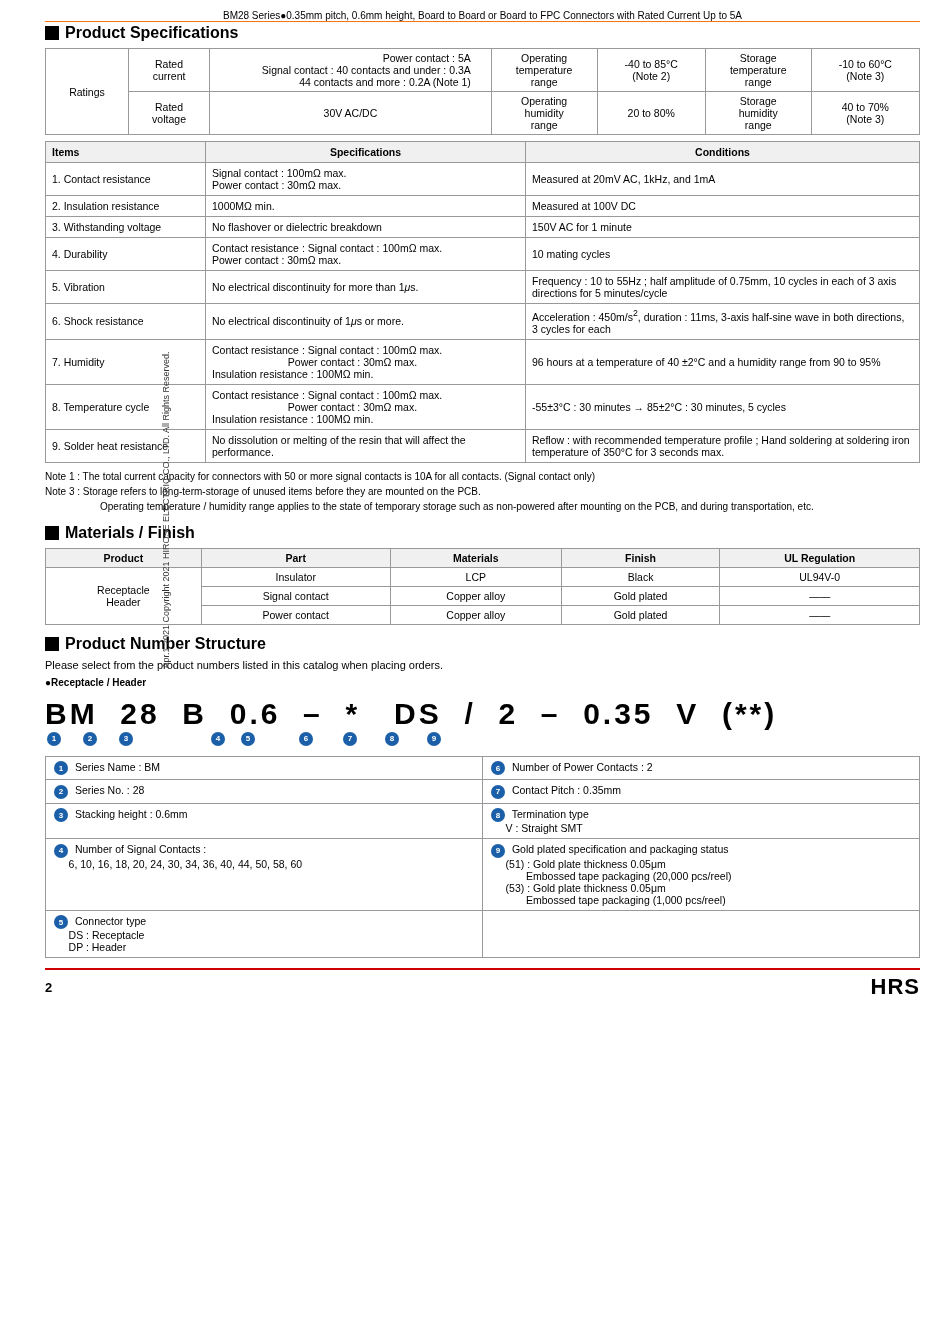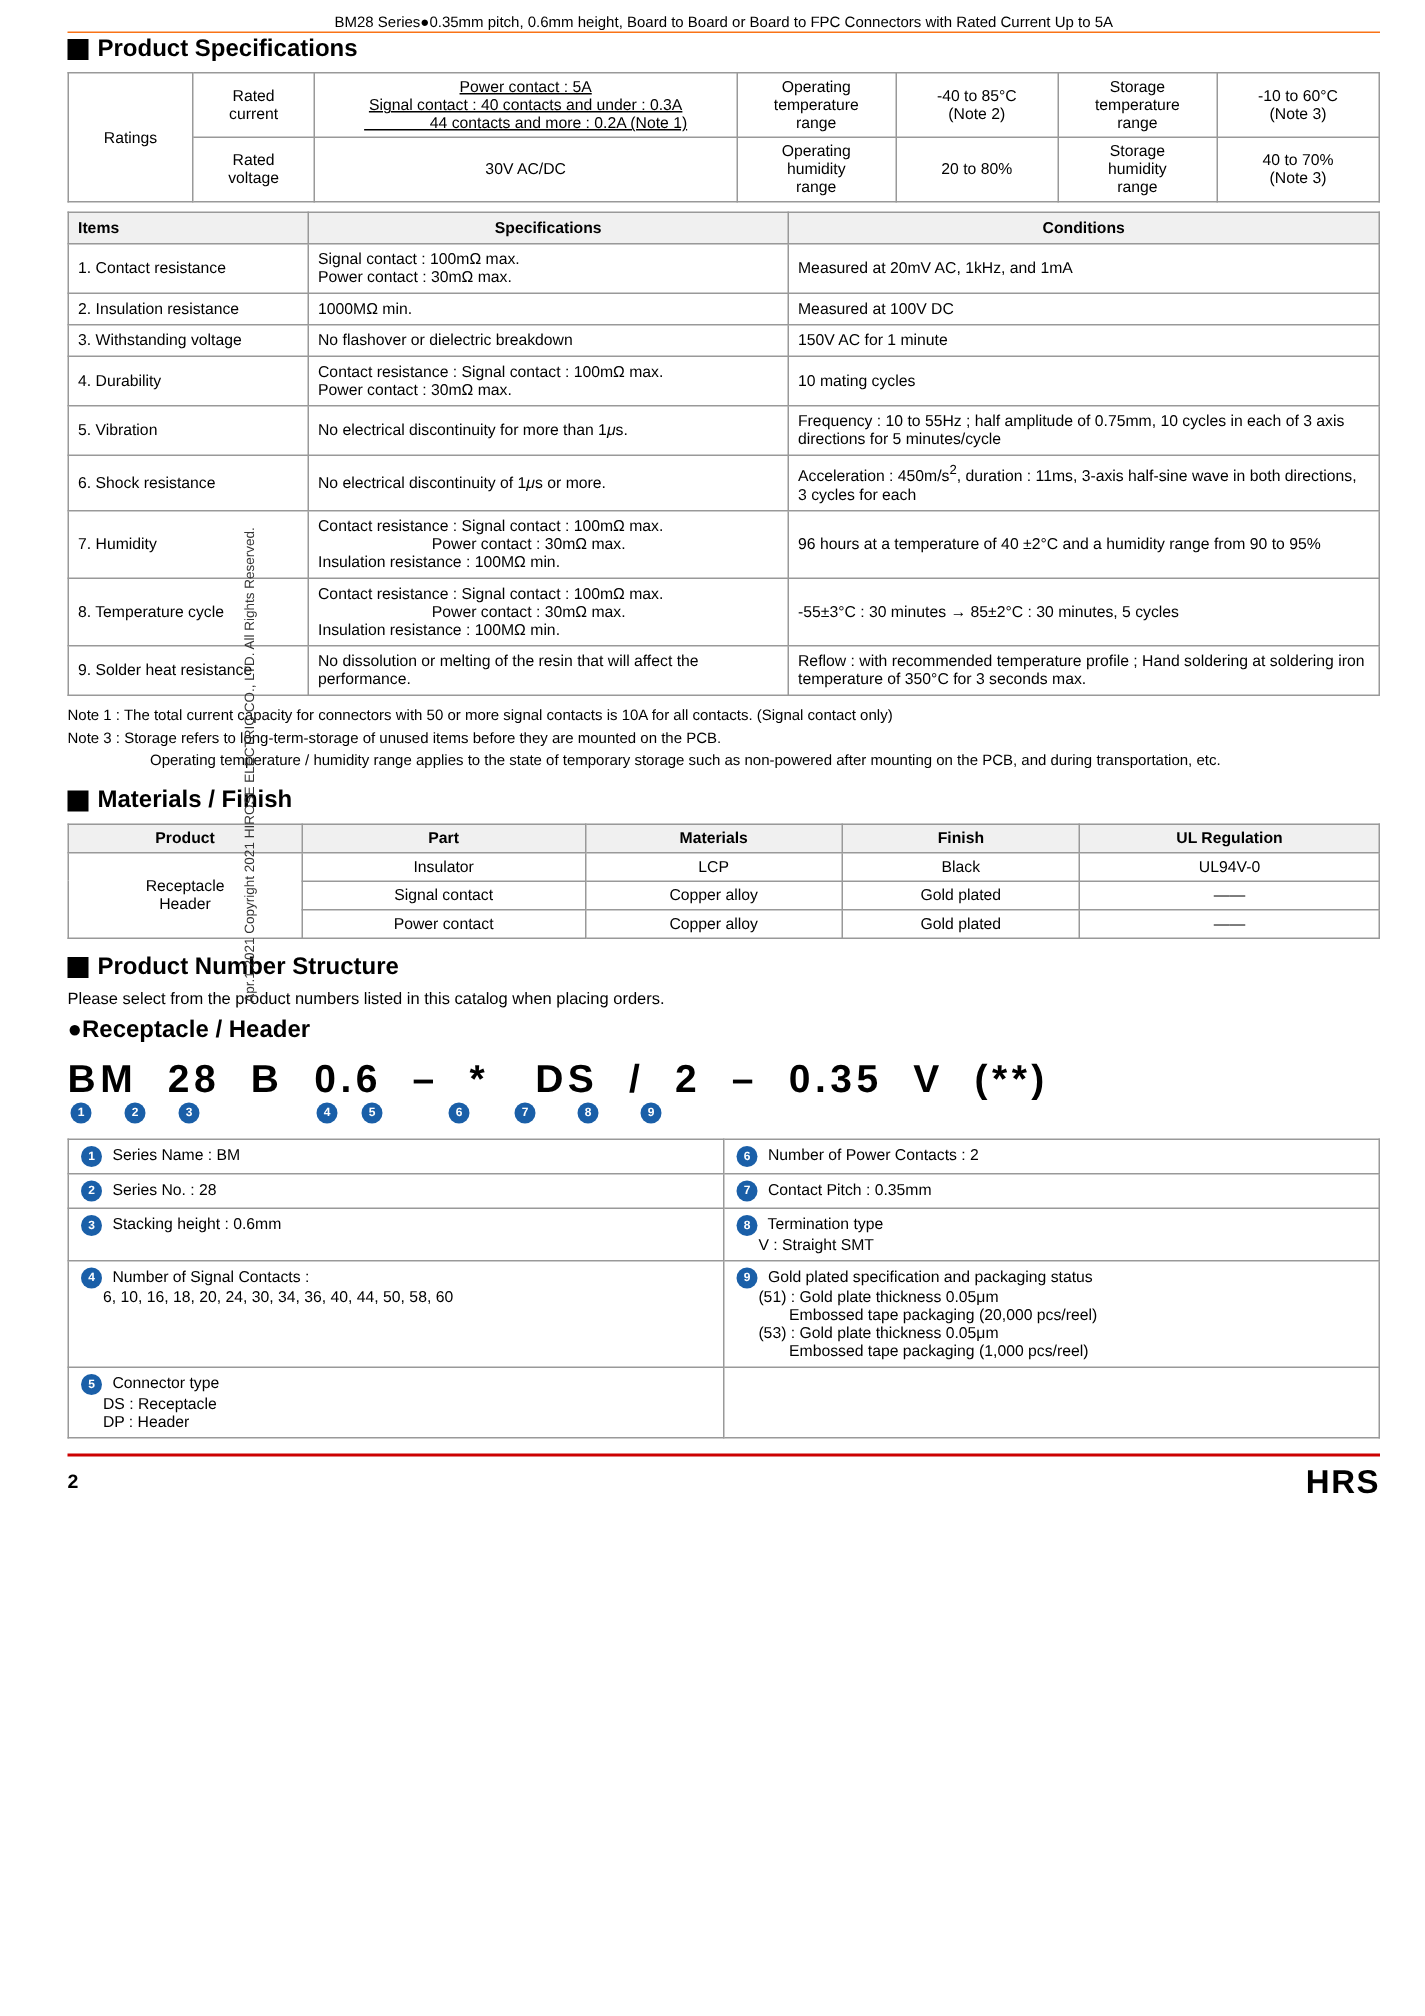--- a/index.html
+++ b/index.html
@@ -127,21 +127,21 @@
     .page-num { font-size: 13px; font-weight: bold; }
     .hrs-logo {
       font-size: 22px;
       font-weight: bold;
       color: #000000;
       letter-spacing: 1px;
     }
     .sub-section-title {
       font-weight: bold;
       margin: 6px 0 4px 0;
-      font-size: 16px;
+      font-size: 10px;
     }
   </style>
 </head>
 <body>
 
 <div class="page-wrapper">
 
   <div class="side-text">Apr.1.2021 Copyright 2021 HIROSE ELECTRIC CO., LTD. All Rights Reserved.</div>
 
   <div class="top-header">BM28 Series●0.35mm pitch, 0.6mm height, Board to Board or Board to FPC Connectors with Rated Current Up to 5A</div>
@@ -149,21 +149,21 @@
   <div class="section-title">
     <span class="square"></span>
     <span>Product Specifications</span>
   </div>
 
   <table class="spec-table">
     <tbody>
         <tr>
       <td rowspan="2" style="width:55px;">Ratings</td>
       <td style="width:55px;">Rated current</td>
-      <td style="text-align:center; width:260px;text-decoration:underline;">
+      <td style="text-align:right; width:260px;">
         Power contact : 5A<br>
         Signal contact : 40 contacts and under : 0.3A<br>
         &nbsp;&nbsp;&nbsp;&nbsp;&nbsp;&nbsp;&nbsp;&nbsp;&nbsp;&nbsp;&nbsp;&nbsp;&nbsp;&nbsp;&nbsp;44 contacts and more : 0.2A (Note 1)
       </td>
       <td style="width:80px;">Operating temperature range</td>
       <td style="width:100px;">-40 to 85°C (Note 2)</td>
       <td style="width:80px;">Storage temperature range</td>
       <td style="width:100px;">-10 to 60°C (Note 3)</td>
     </tr>
     <tr>
@@ -282,21 +282,21 @@
     <span class="square"></span>
     <span>Product Number Structure</span>
   </div>
 
   <div class="pn-structure">
     <div>Please select from the product numbers listed in this catalog when placing orders.</div>
   </div>
 
   <div class="sub-section-title">●Receptacle / Header</div>
 
-  <div style="font-size:26px; font-weight:bold; letter-spacing:3px; margin: 8px 0 0 0; line-height:1.2;">
+  <div style="font-size:30px; font-weight:bold; letter-spacing:3px; margin: 8px 0 0 0; line-height:1.2;">
     BM&nbsp;&nbsp;28&nbsp;&nbsp;B&nbsp;&nbsp;0.6&nbsp;&nbsp;–&nbsp;&nbsp;*&nbsp;&nbsp;&nbsp;DS&nbsp;&nbsp;/&nbsp;&nbsp;2&nbsp;&nbsp;–&nbsp;&nbsp;0.35&nbsp;&nbsp;V&nbsp;&nbsp;(**)
   </div>
 
   <div style="display:flex; align-items:center; font-size:10px; padding-left:2px; margin-bottom:10px; gap:0;">
 
     <span style="display:inline-flex; align-items:center; justify-content:center; width:14px; height:14px; border-radius:50%; background:#1a5fa8; color:#fff; font-size:8px; font-weight:bold; margin-right:22px;">1</span>
     <span style="display:inline-flex; align-items:center; justify-content:center; width:14px; height:14px; border-radius:50%; background:#1a5fa8; color:#fff; font-size:8px; font-weight:bold; margin-right:22px;">2</span>
     <span style="display:inline-flex; align-items:center; justify-content:center; width:14px; height:14px; border-radius:50%; background:#1a5fa8; color:#fff; font-size:8px; font-weight:bold; margin-right:26px;">3</span>
     <span style="width:52px; display:inline-block;"></span>
     <span style="display:inline-flex; align-items:center; justify-content:center; width:14px; height:14px; border-radius:50%; background:#1a5fa8; color:#fff; font-size:8px; font-weight:bold; margin-right:16px;">4</span>

